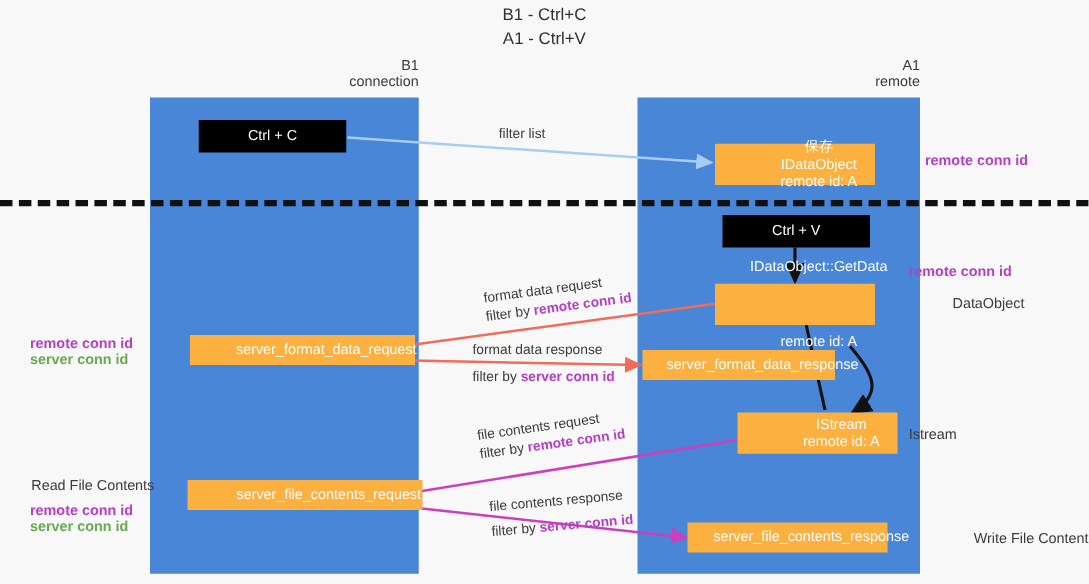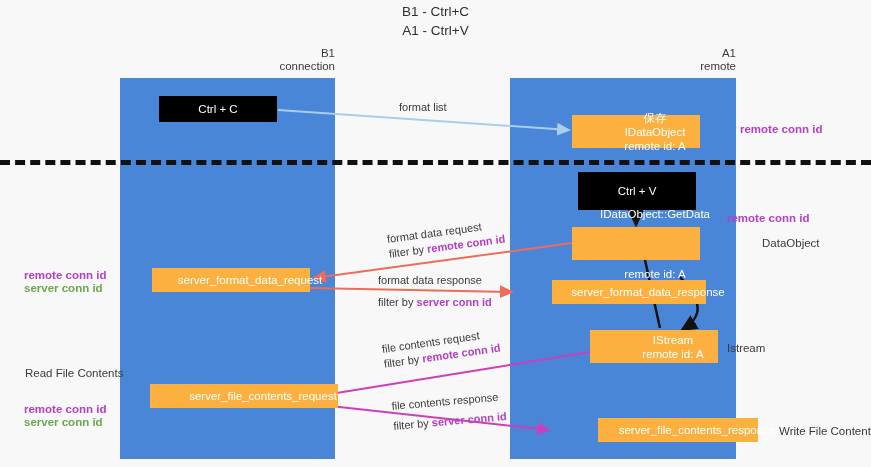--- a/index.html
+++ b/index.html
@@ -147,68 +147,68 @@
 
   <div class="box box-green" style="left:159px; top:96px; width:118px; height:26px;">
     <span>Ctrl + C</span>
   </div>
 
   <div class="box box-orange" style="left:572px; top:115px; width:128px; height:33px;">
     <span>保存IDataObject</span>
     <span class="l2">remote id: A</span>
   </div>
 
-  <div class="box box-green" style="left:578px; top:172px; width:118px; height:38px;">
+  <div class="box box-green" style="left:578px; top:172px; width:118px; height:26px;">
     <span>Ctrl + V</span>
   </div>
 
   <div class="box box-orange" style="left:572px; top:227px; width:128px; height:33px;gap:46px;">
     <span>IDataObject::GetData</span>
     <span class="l2">remote id: A</span>
   </div>
 
-  <div class="box box-orange" style="left:152px; top:268px; width:158px; height:24px;">
+  <div class="box box-orange" style="left:152px; top:268px; width:180px; height:24px;">
     <span>server_format_data_request</span>
   </div>
 
-  <div class="box box-orange" style="left:514px; top:280px; width:154px; height:24px;margin-left:38px;">
+  <div class="box box-orange" style="left:514px; top:280px; width:154px; height:24px;">
     <span>server_format_data_response</span>
   </div>
 
   <div class="box box-orange" style="left:590px; top:330px; width:128px; height:33px;">
     <span>IStream</span>
     <span class="l2">remote id: A</span>
   </div>
 
   <div class="box box-orange" style="left:150px; top:384px; width:188px; height:24px;">
     <span>server_file_contents_request</span>
   </div>
 
-  <div class="box box-orange" style="left:550px; top:418px; width:160px; height:24px;margin-left:48px;">
+  <div class="box box-orange" style="left:550px; top:418px; width:160px; height:24px;">
     <span>server_file_contents_response</span>
   </div>
 
   <div class="side-label tag-remote" style="left:740px; top:122px;">remote conn id</div>
 
   <div class="side-label tag-remote" style="left:727px; top:211px;">remote conn id</div>
 
   <div class="side-label" style="left:727px; top:236px;margin-left:35px;">DataObject</div>
 
   <div class="side-label" style="left:727px; top:341px;">Istream</div>
 
   <div class="side-label" style="left:779px; top:424px;">Write File Contents</div>
 
   <div class="side-label tag-remote" style="left:24px; top:268px;">remote conn id</div>
   <div class="side-label tag-server-green" style="left:24px; top:281px;">server conn id</div>
 
-  <div class="side-label" style="left:25px; top:366px;">Read File Contents</div>
+  <div class="side-label" style="left:25px; top:382px;">Read File Contents</div>
   <div class="side-label tag-remote" style="left:24px; top:402px;">remote conn id</div>
   <div class="side-label tag-server-green" style="left:24px; top:415px;">server conn id</div>
 
-  <div class="edge-label" style="left:399px; top:100px;">format list</div>
+  <div class="edge-label" style="left:399px; top:100px;">filter list</div>
 
   <div class="edge-label rot" style="left:386px; top:232px; transform: rotate(-7.5deg);">
     <div>format data request</div>
     <div>
       <span>filter by </span><b class="tag-remote">remote conn id</b>
     </div>
   </div>
 
   <div class="edge-label" style="left:378px; top:273px;">
     <div>format data response</div>

